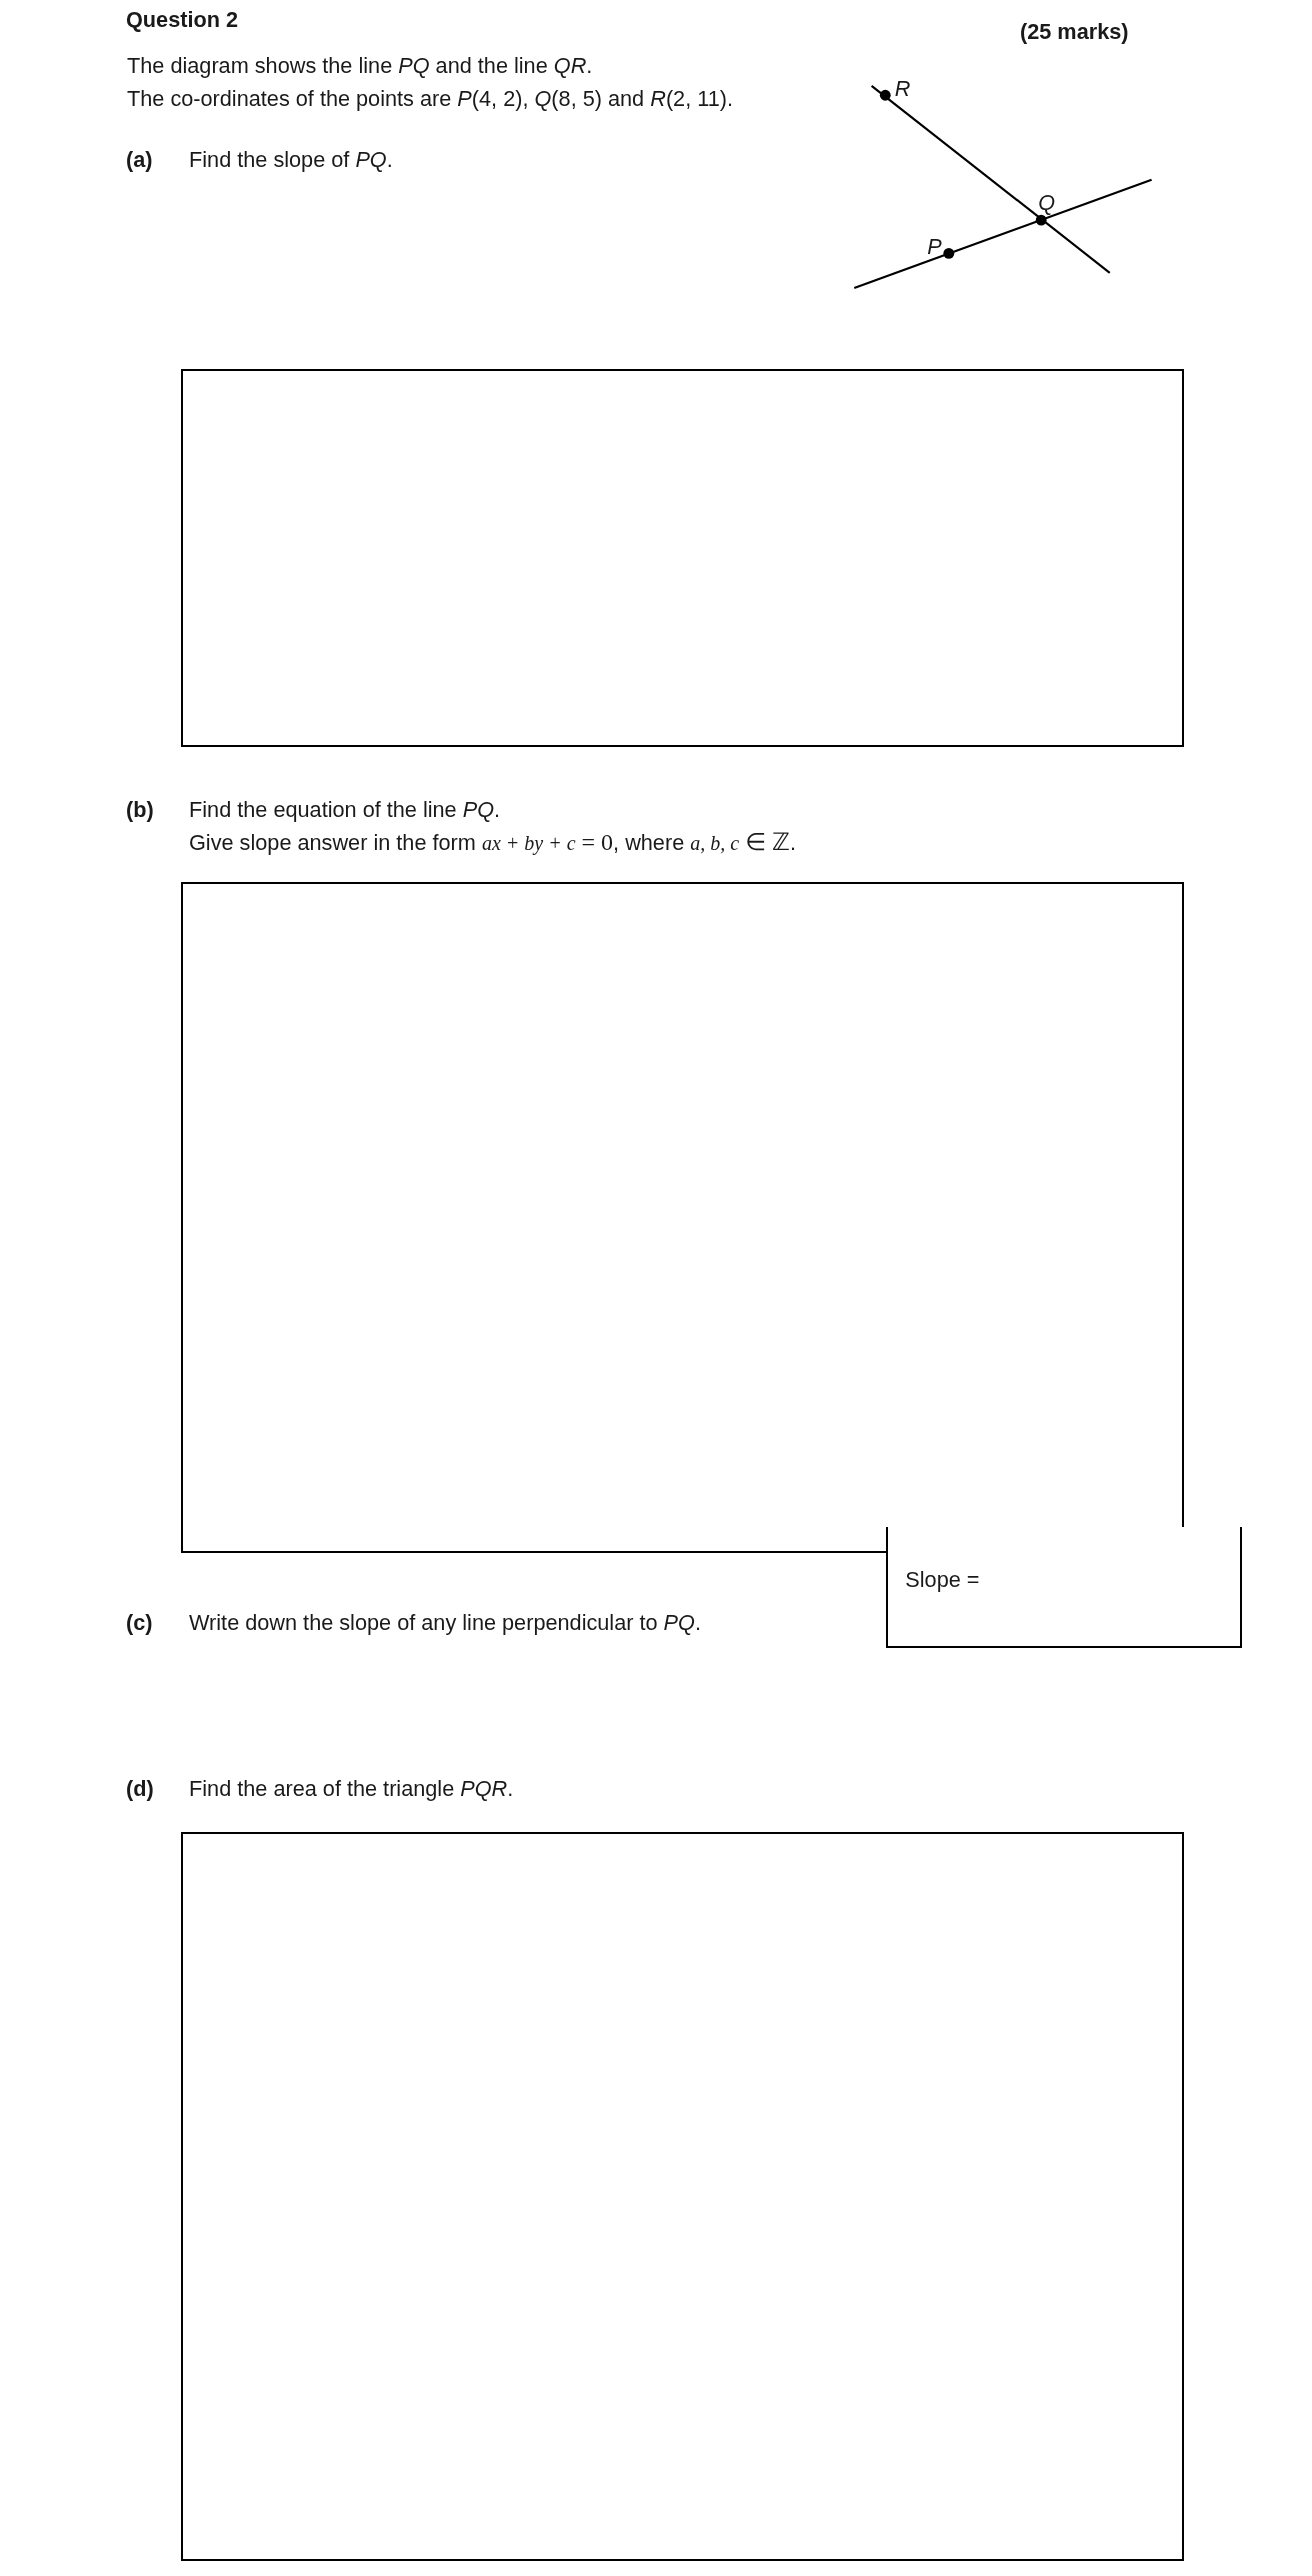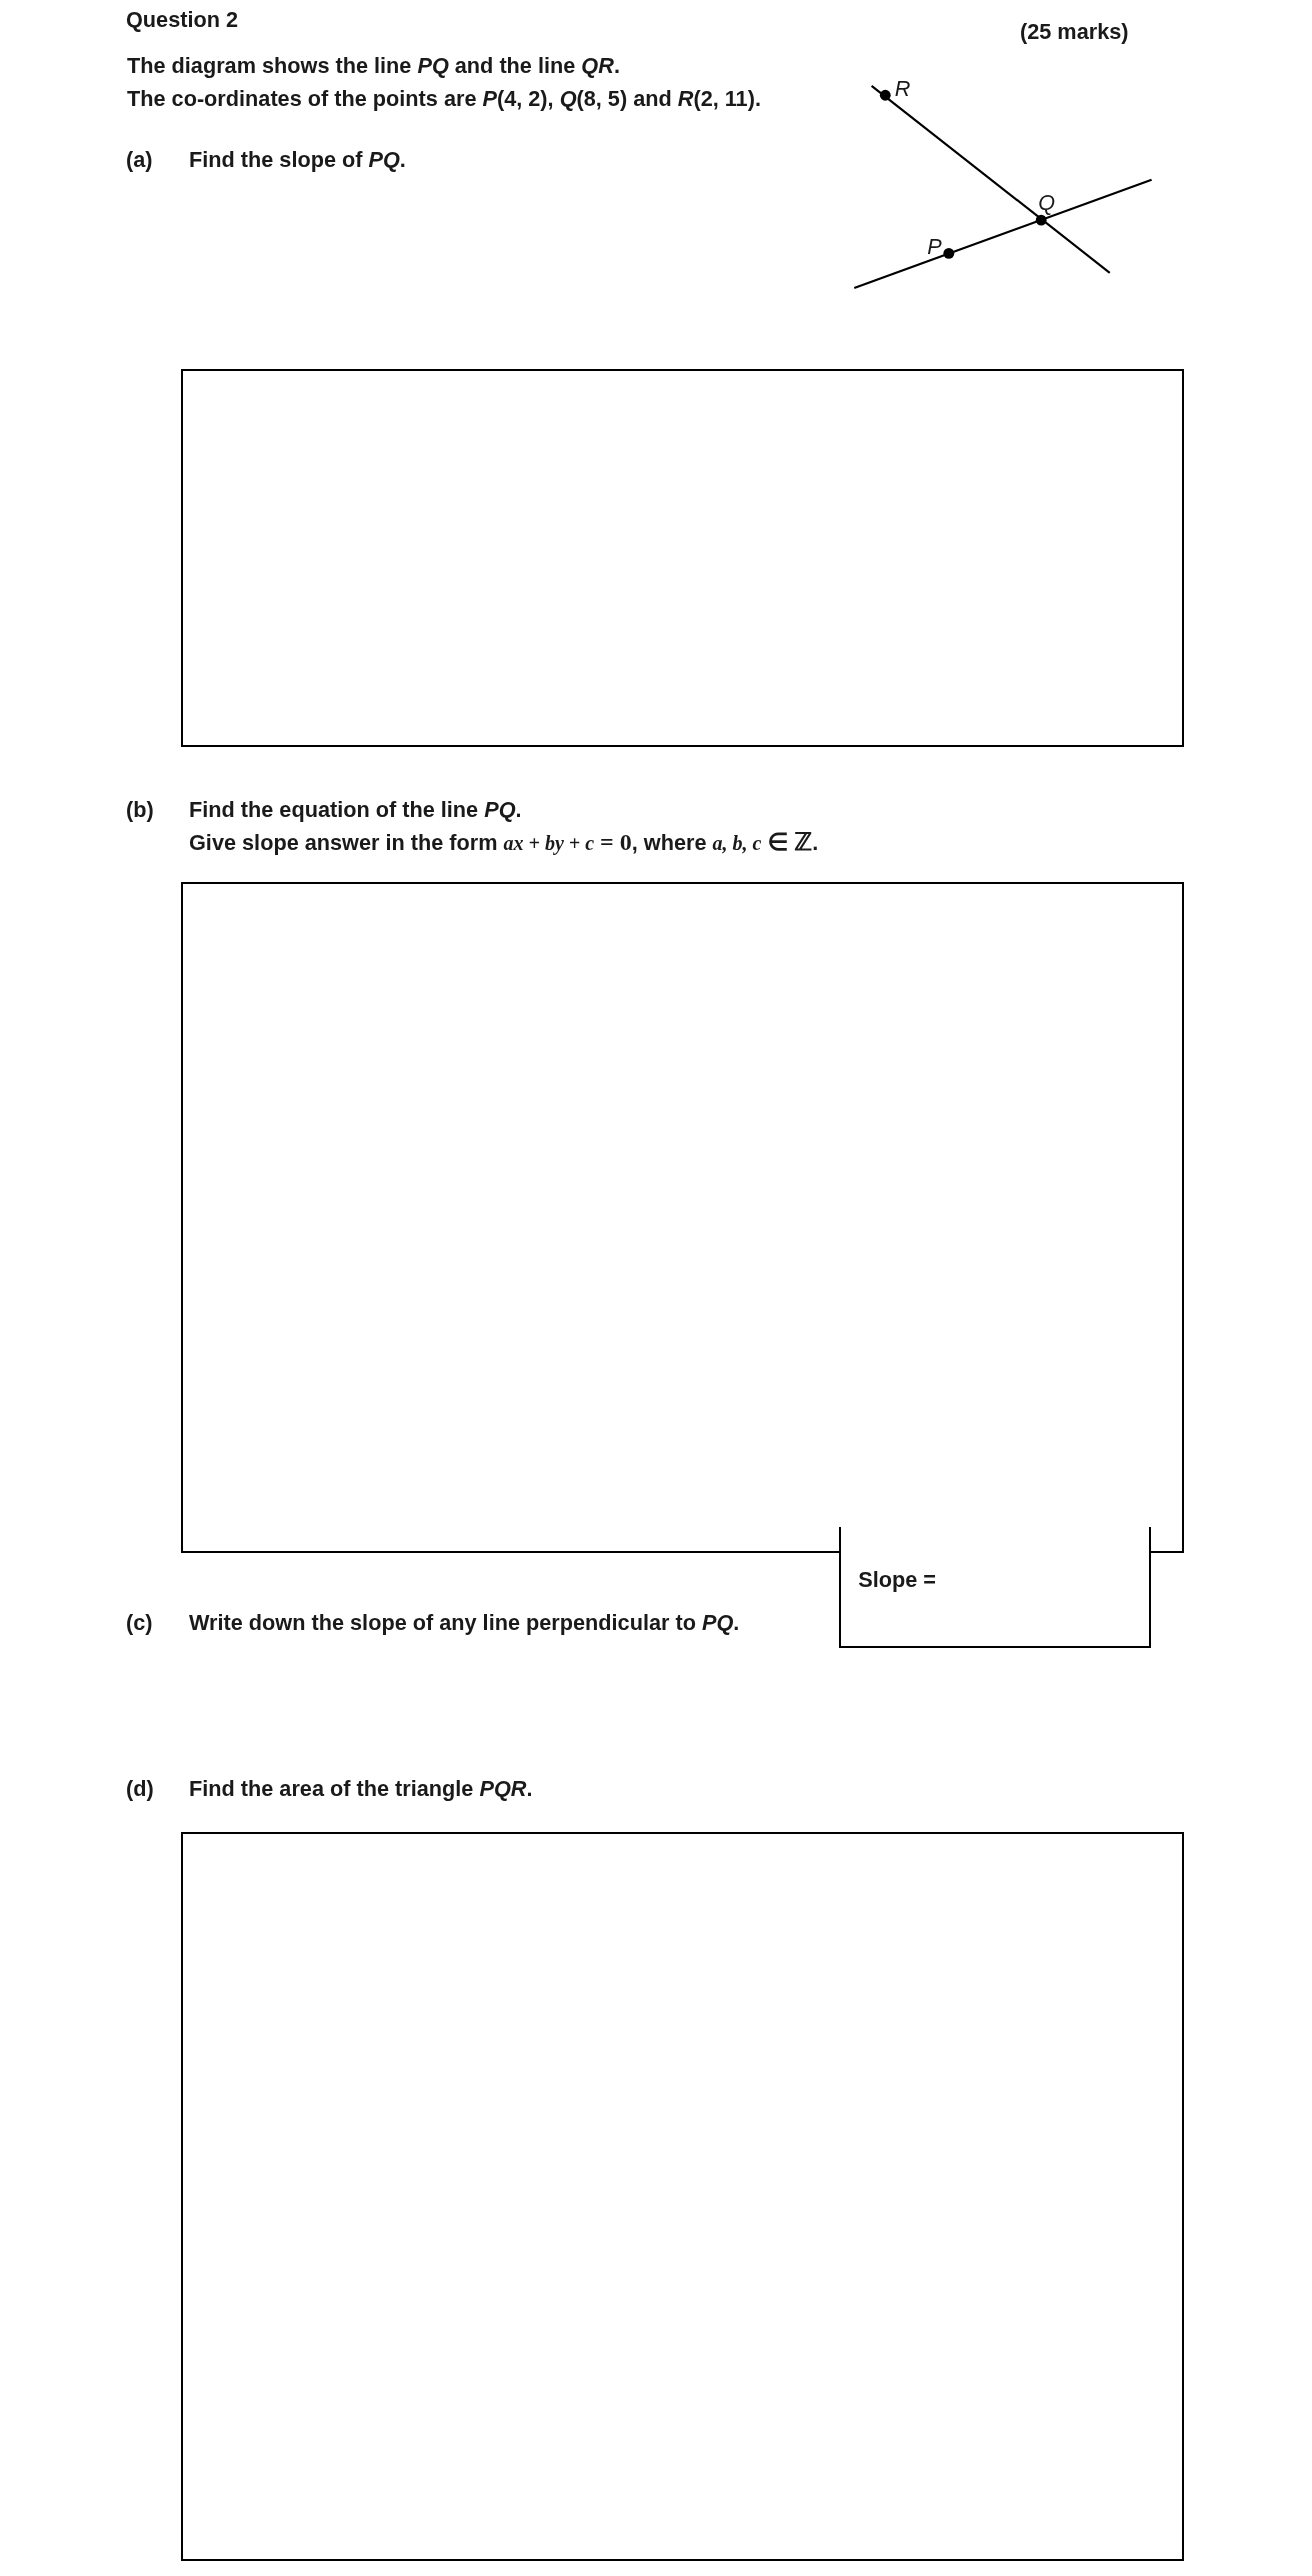--- a/index.html
+++ b/index.html
@@ -1,19 +1,19 @@
 <!DOCTYPE html>
 <html style="font-size:11.6px"><head>
 <meta charset="utf-8">
 <style>
   html, body { margin: 0; padding: 0; background: #ffffff; }
   body { width: 1313px; height: 2576px; position: relative; overflow: hidden;
          font-family: "Liberation Sans", sans-serif; color: #1a1a1a; }
   .abs { position: absolute; white-space: nowrap; }
-  .txt { font-size: 21.7px; line-height: 26px; font-weight: bold; }
+  .txt { font-size: 21.7px; line-height: 26px; }
   .bold { font-weight: bold; }
   .it { font-style: italic; }
   .math { font-family: "Liberation Serif", serif; font-style: italic; font-size: 20px; }
   .mathup { font-family: "Liberation Serif", serif; font-style: normal; font-size: 24px; }
   .label { font-size: 21.7px; font-weight: bold; }
   .grid {
     position: absolute;
     box-sizing: border-box;
     border: 2.2px solid #000;
     background-color: #fff;
@@ -65,21 +65,21 @@
 </div>
 <div class="abs txt" style="left:189px; top:829px;">
   <span>Give slope answer in the form </span><span class="math">ax + by + c</span><span class="mathup"> = 0</span><span>, where </span><span class="math">a, b, c</span><span class="mathup"> ∈ </span><span class="mathup">ℤ</span><span>.</span>
 </div>
 <div class="grid" style="left:181px; top:882px; width:1003px; height:671px;"></div>
 
 <div class="abs txt label" style="left:126px; top:1610px;">(c)</div>
 <div class="abs txt" style="left:189px; top:1610px;">
   <span>Write down the slope of any line perpendicular to </span><span class="it">PQ</span><span>.</span>
 </div>
-<div class="slopebox" style="left:839px; top:1527px; width:312px; height:121px;padding-left:13px;">
+<div class="slopebox" style="left:886px; top:1527px; width:356px; height:121px;padding-left:13px;">
   <div class="abs txt" style="left:17.3px; top:40px;">Slope =</div>
 </div>
 
 <div class="abs txt label" style="left:126px; top:1776px;">(d)</div>
 <div class="abs txt" style="left:189px; top:1776px;">
   <span>Find the area of the triangle </span><span class="it">PQR</span><span>.</span>
 </div>
 <div class="grid" style="left:181px; top:1832px; width:1003px; height:729px;"></div>
 
 

